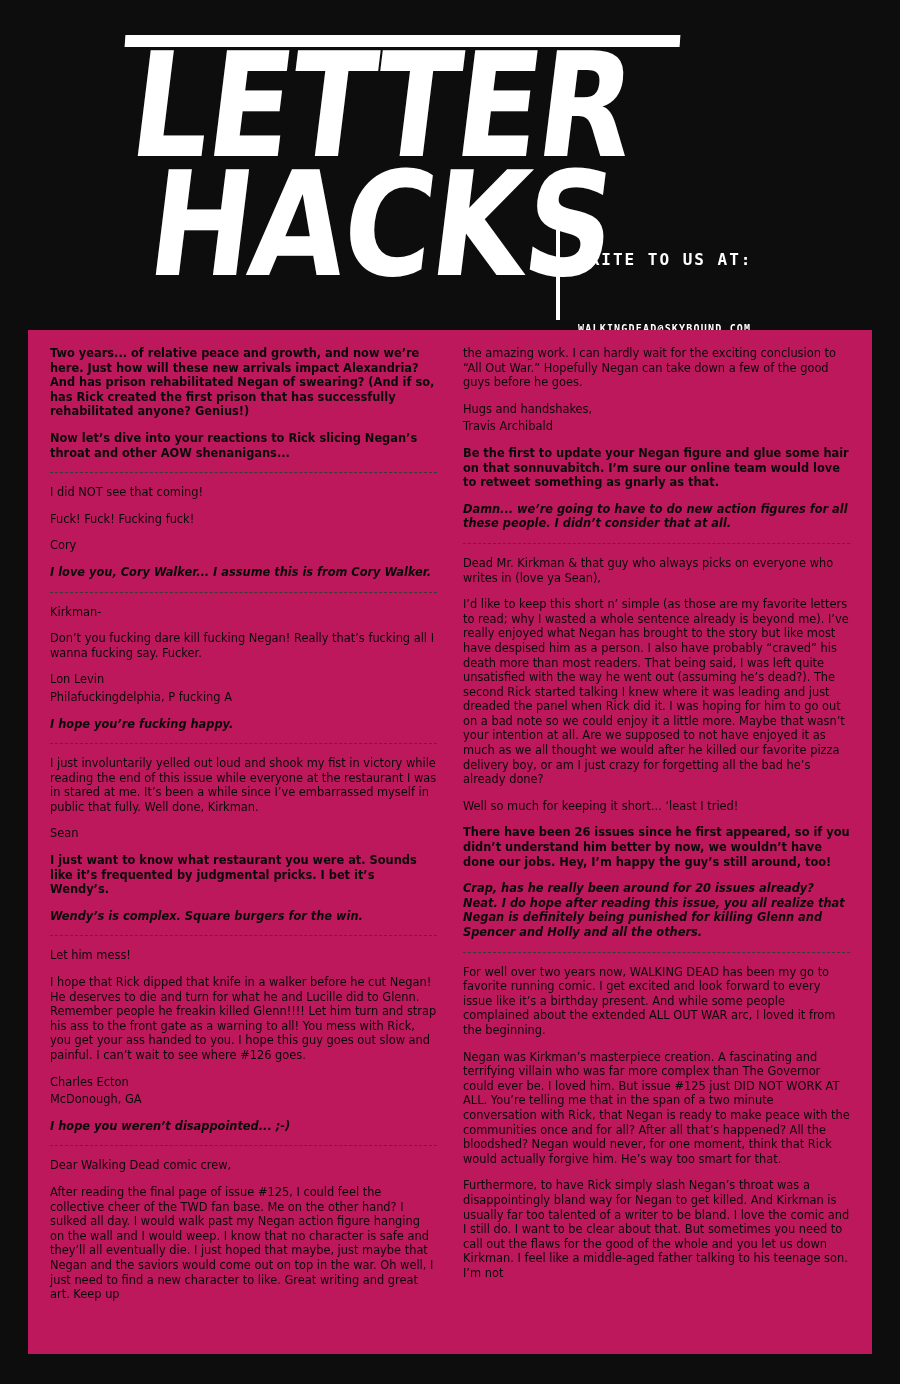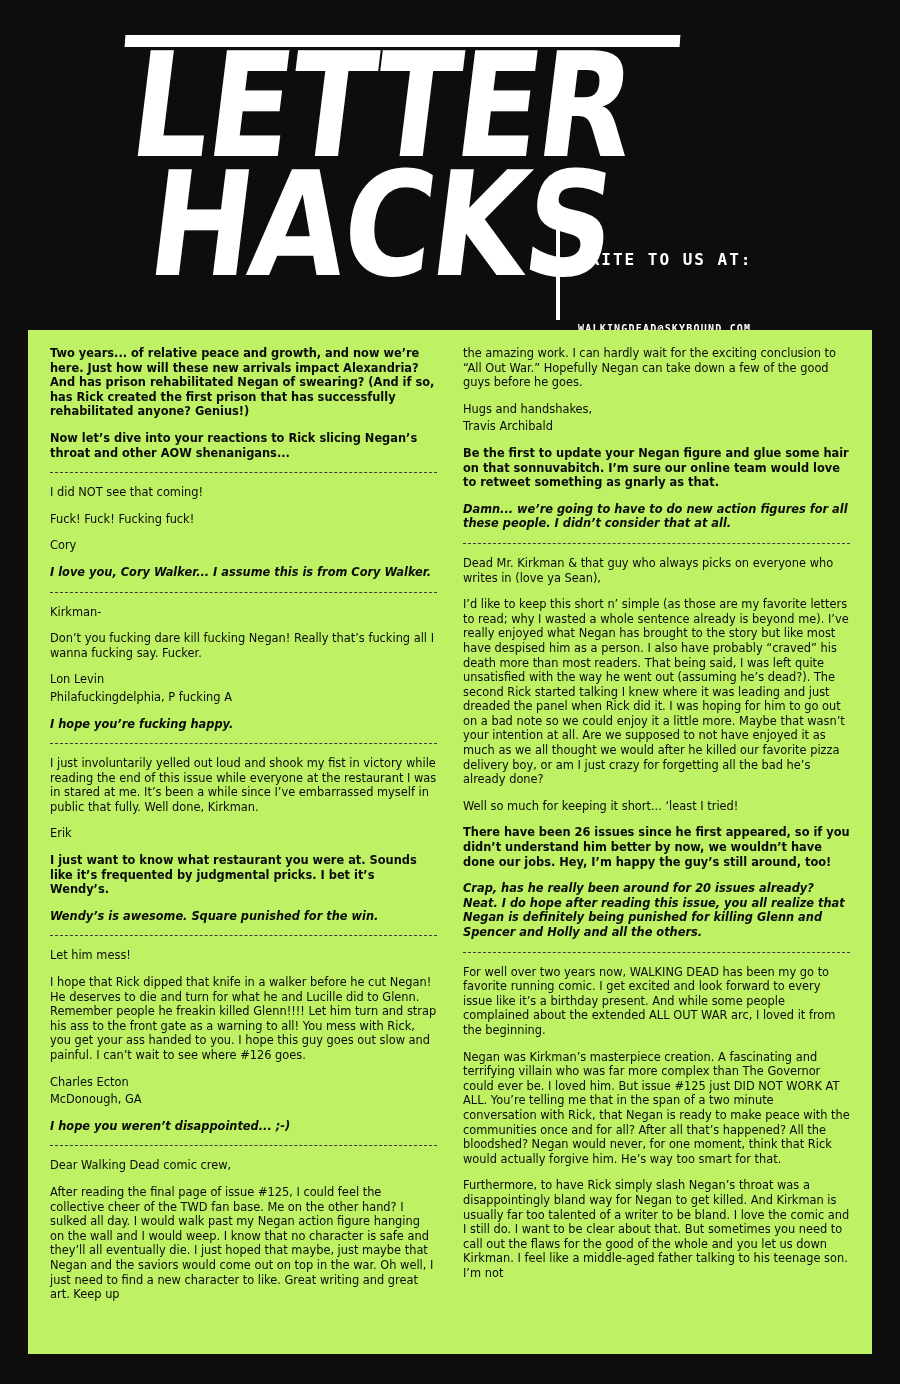--- a/index.html
+++ b/index.html
@@ -87,21 +87,21 @@
     margin-top: 32px;
   }
 
   
   .sheet {
     position: absolute;
     left: 28px;
     top: 330px;
     width: 844px;
     height: 1024px;
-    background: #bef264;
+    background: #be185d;
     padding: 16px 22px 0 22px;
     box-sizing: border-box;
   }
   .cols {
     display: flex;
     gap: 26px;
     height: 100%;
   }
   .col {
     width: 396px;
@@ -152,23 +152,23 @@
           <p>Cory</p>
           <p class="bi">I love you, Cory Walker... I assume this is from Cory Walker.</p>
           <hr class="hr">
           <p>Kirkman-</p>
           <p>Don’t you fucking dare kill fucking Negan! Really that’s fucking all I wanna fucking say. Fucker.</p>
           <p class="tight">Lon Levin</p>
           <p>Philafuckingdelphia, P fucking A</p>
           <p class="i">I hope you’re fucking happy.</p>
           <hr class="hr">
           <p>I just involuntarily yelled out loud and shook my fist in victory while reading the end of this issue while everyone at the restaurant I was in stared at me. It’s been a while since I’ve embarrassed myself in public that fully. Well done, Kirkman.</p>
-          <p>Erik</p>
+          <p>Sean</p>
           <p class="b">I just want to know what restaurant you were at. Sounds like it’s frequented by judgmental pricks. I bet it’s Wendy’s.</p>
-          <p class="bi">Wendy’s is awesome.  Square punished for the win.</p>
+          <p class="bi">Wendy’s is complex.  Square burgers for the win.</p>
           <hr class="hr">
           <p>Let him mess!</p>
           <p>I hope that Rick dipped that knife in a walker before he cut Negan! He deserves to die and turn for what he and Lucille did to Glenn. Remember people he freakin killed Glenn!!!! Let him turn and strap his ass to the front gate as a warning to all! You mess with Rick, you get your ass handed to you. I hope this guy goes out slow and painful. I can’t wait to see where #126 goes.</p>
           <p class="tight">Charles Ecton</p>
           <p>McDonough, GA</p>
           <p class="bi">I hope you weren’t disappointed... ;-)</p>
           <hr class="hr">
           <p>Dear Walking Dead comic crew,</p>
           <p>After reading the final page of issue #125, I could feel the collective cheer of the TWD fan base. Me on the other hand? I sulked all day. I would walk past my Negan action figure hanging on the wall and I would weep. I know that no character is safe and they’ll all eventually die.  I just hoped that maybe, just maybe that Negan and the saviors would come out on top in the war. Oh well, I just need to find a new character to like. Great writing and great art. Keep up</p>
         </div>

